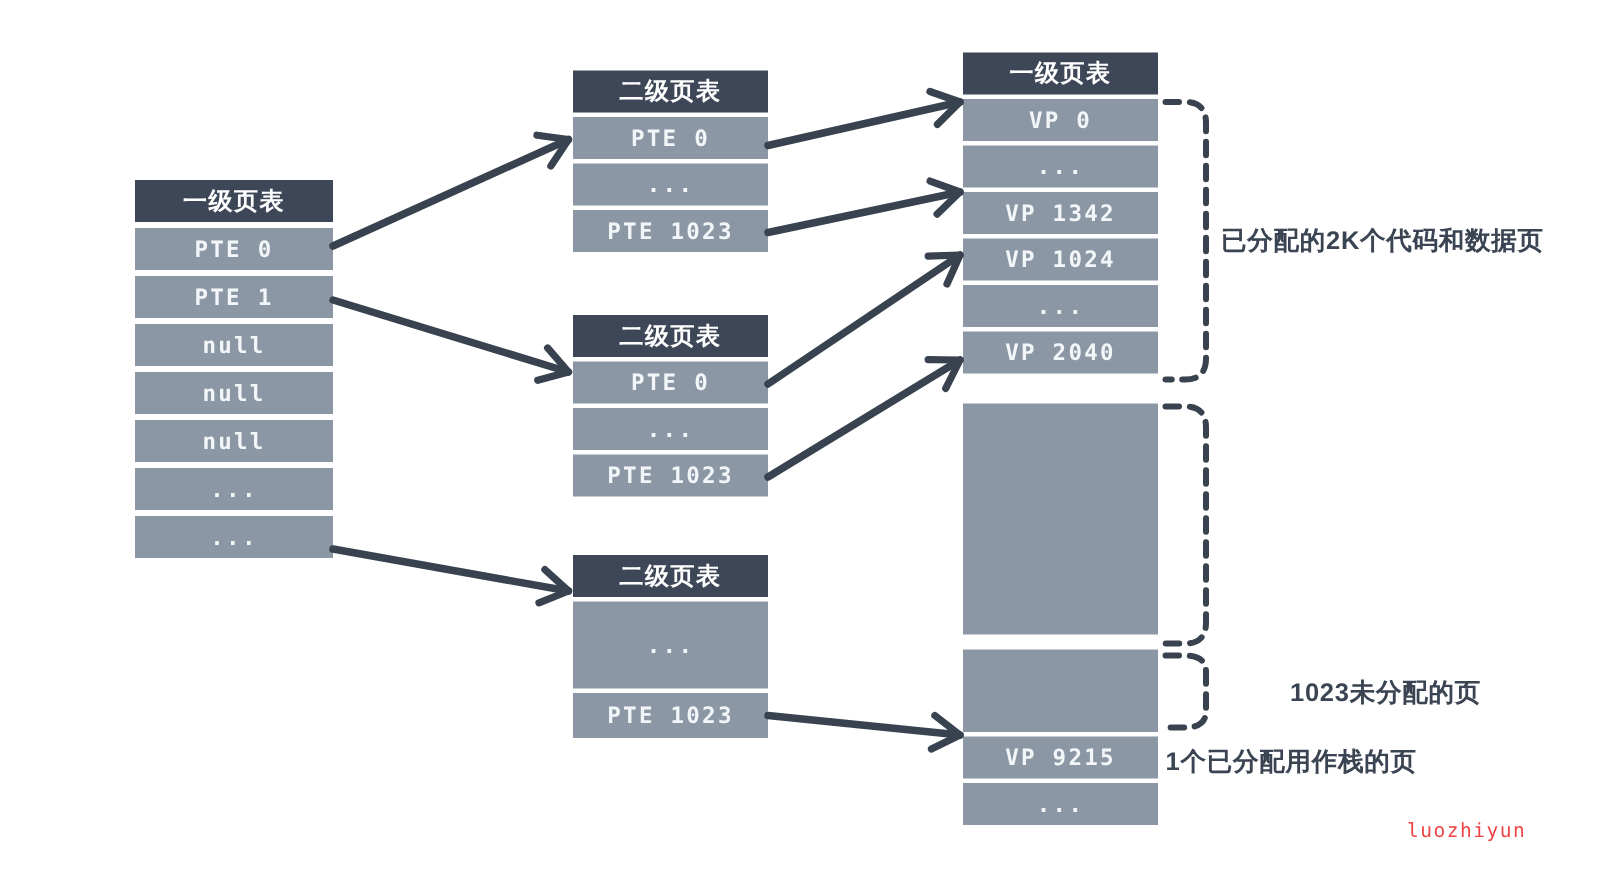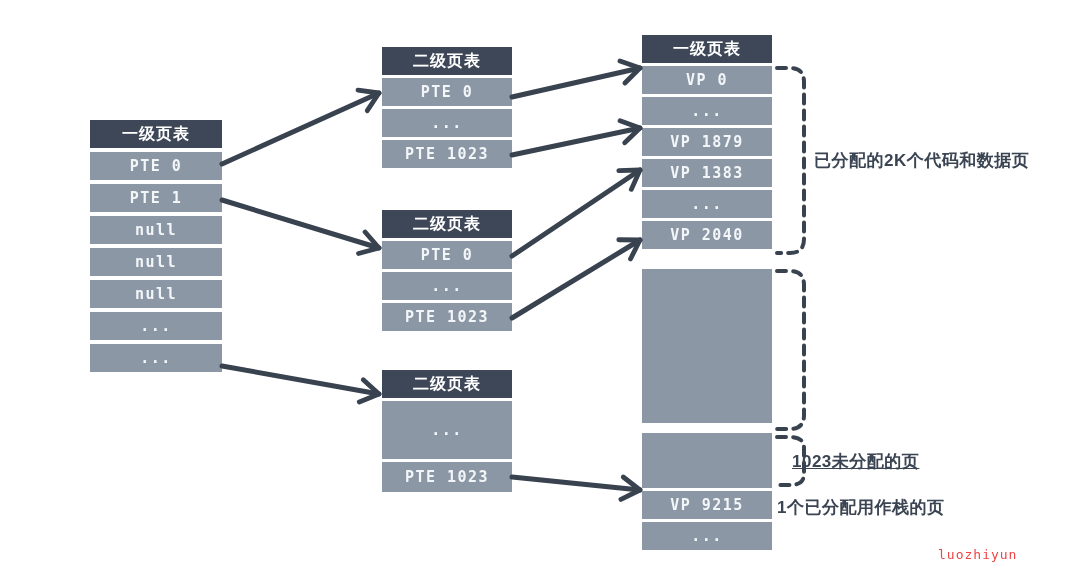--- a/index.html
+++ b/index.html
@@ -65,22 +65,22 @@
   <div class="tbl" style="left:382px;top:370px;width:130px;">
     <div class="hdr">二级页表</div>
     <div class="cell h58">...</div>
     <div class="cell h30">PTE 1023</div>
   </div>
 
   <div class="tbl" style="left:642px;top:35px;width:130px;">
     <div class="hdr">一级页表</div>
     <div class="cell">VP 0</div>
     <div class="cell">...</div>
-    <div class="cell">VP 1879</div>
-    <div class="cell">VP 1383</div>
+    <div class="cell">VP 1342</div>
+    <div class="cell">VP 1024</div>
     <div class="cell">...</div>
     <div class="cell">VP 2040</div>
     <div class="cell h154 mt17"></div>
     <div class="cell h55 mt7"></div>
     <div class="cell">VP 9215</div>
     <div class="cell">...</div>
   </div>
 
   <svg class="overlay" width="1080" height="579" viewBox="0 0 1080 579">
     <defs>
@@ -99,17 +99,17 @@
       <line x1="512" y1="477" x2="640" y2="490" marker-end="url(#ah)"></line>
     </g>
     <g stroke="#39424f" stroke-width="4" stroke-dasharray="9 7" stroke-linecap="round" fill="none">
       <path d="M777,68 L790,68 Q804,68 804,82 L804,239 Q804,253 790,253 L777,253"></path>
       <path d="M777,271 L790,271 Q804,271 804,285 L804,415 Q804,429 790,429 L777,429"></path>
       <path d="M777,437 L790,437 Q804,437 804,448 L804,474 Q804,485 790,485 L777,485"></path>
     </g>
   </svg>
 
   <div class="note" style="left:814px;top:149px;">已分配的2K个代码和数据页</div>
-  <div class="note" style="left:792px;top:450px;text-decoration:underline;">1023未分配的页</div>
+  <div class="note" style="left:860px;top:450px;">1023未分配的页</div>
   <div class="note" style="left:777px;top:496px;">1个已分配用作栈的页</div>
 
   <div class="watermark" style="left:938px;top:547px;">luozhiyun</div>
 </div>
 
 </body></html>

